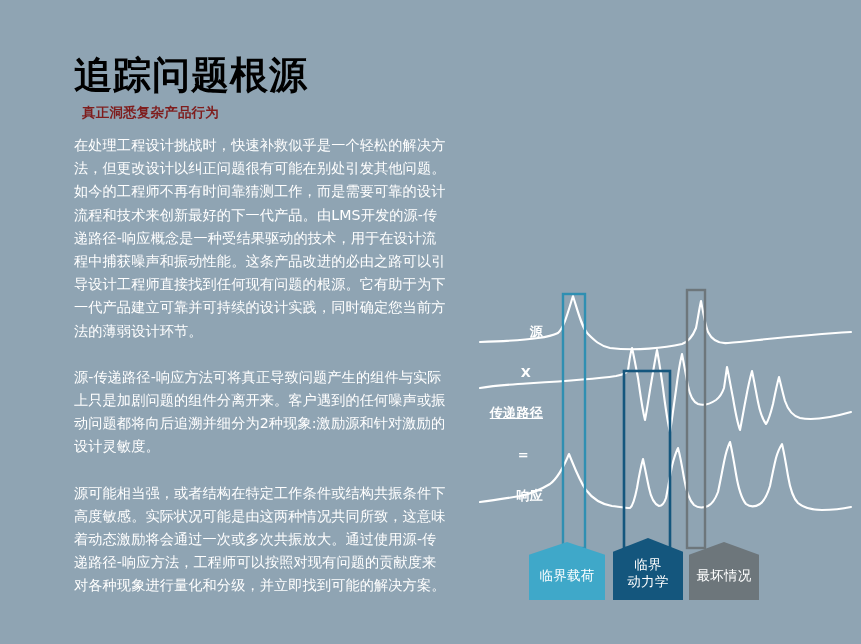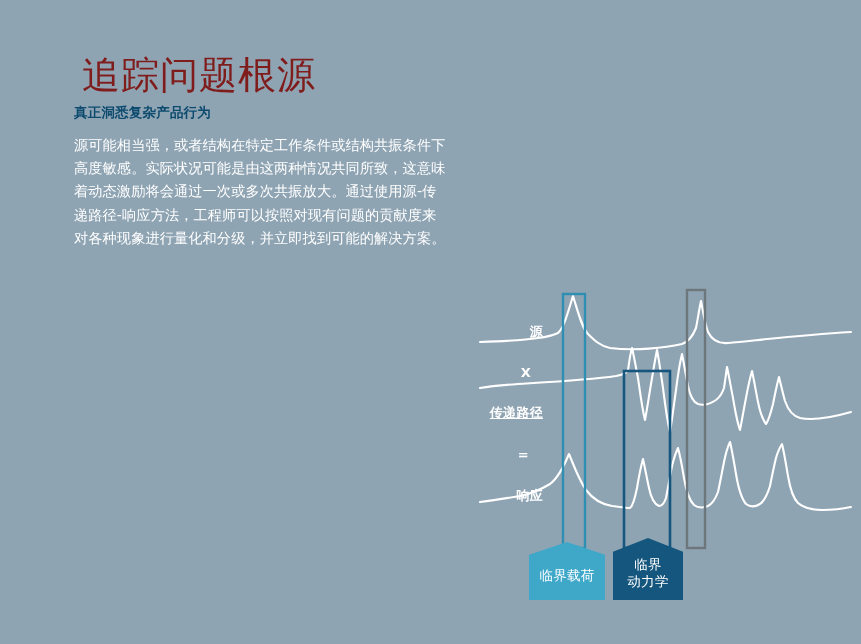--- a/index.html
+++ b/index.html
@@ -20,36 +20,36 @@
   
   #text-col {
     position: absolute;
     left: 74px;
     top: 0;
     width: 372px;
     height: 644px;
   }
   #page-title {
     position: absolute;
-    left: 8px;
+    left: 0;
     top: 27px;
     font-size: 38px;
     line-height: 46px;
     letter-spacing: 1px;
-    color: #7f1d1d;
-    font-weight: 400;
+    color: #000000;
+    font-weight: 700;
     white-space: nowrap;
   }
   #subtitle {
     position: absolute;
-    left: 0;
+    left: 8px;
     top: 103px;
     font-size: 13.5px;
     line-height: 18px;
-    color: #0c4a6e;
+    color: #7f1d1d;
     font-weight: 700;
     letter-spacing: 0.2px;
   }
   #body-copy {
     position: absolute;
     left: 0;
     top: 134px;
     width: 372px;
   }
   .para {
@@ -117,20 +117,22 @@
 </style>
 </head>
 <body>
 
 <div id="page">
 
   <div id="text-col">
     <h1 id="page-title">追踪问题根源</h1>
     <div id="subtitle">真正洞悉复杂产品行为</div>
     <div id="body-copy">
+      <p class="para">在处理工程设计挑战时，快速补救似乎是一个轻松的解决方法，但更改设计以纠正问题很有可能在别处引发其他问题。如今的工程师不再有时间靠猜测工作，而是需要可靠的设计流程和技术来创新最好的下一代产品。由LMS开发的源-传递路径-响应概念是一种受结果驱动的技术，用于在设计流程中捕获噪声和振动性能。这条产品改进的必由之路可以引导设计工程师直接找到任何现有问题的根源。它有助于为下一代产品建立可靠并可持续的设计实践，同时确定您当前方法的薄弱设计环节。</p>
+      <p class="para">源-传递路径-响应方法可将真正导致问题产生的组件与实际上只是加剧问题的组件分离开来。客户遇到的任何噪声或振动问题都将向后追溯并细分为2种现象:激励源和针对激励的设计灵敏度。</p>
       <p class="para">源可能相当强，或者结构在特定工作条件或结构共振条件下高度敏感。实际状况可能是由这两种情况共同所致，这意味着动态激励将会通过一次或多次共振放大。通过使用源-传递路径-响应方法，工程师可以按照对现有问题的贡献度来对各种现象进行量化和分级，并立即找到可能的解决方案。</p>
     </div>
   </div>
 
   <div id="diagram">
 
     <span class="eq-label" id="label-source">源</span>
     <span class="eq-label" id="label-times">X</span>
     <span class="eq-label" id="label-path">传递路径</span>
     <span class="eq-label" id="label-equals">=</span>
@@ -216,15 +218,18 @@
   </div>
 
   <div id="legend-boxes">
     <div class="legend-box" id="legend-box-0">
       <span>临界载荷</span>
     </div>
     <div class="legend-box" id="legend-box-1">
       <span style="white-space:pre-line;">临界
 动力学</span>
     </div>
+    <div class="legend-box" id="legend-box-2">
+      <span>最坏情况</span>
+    </div>
   </div>
 
 </div>
 
 </body></html>

